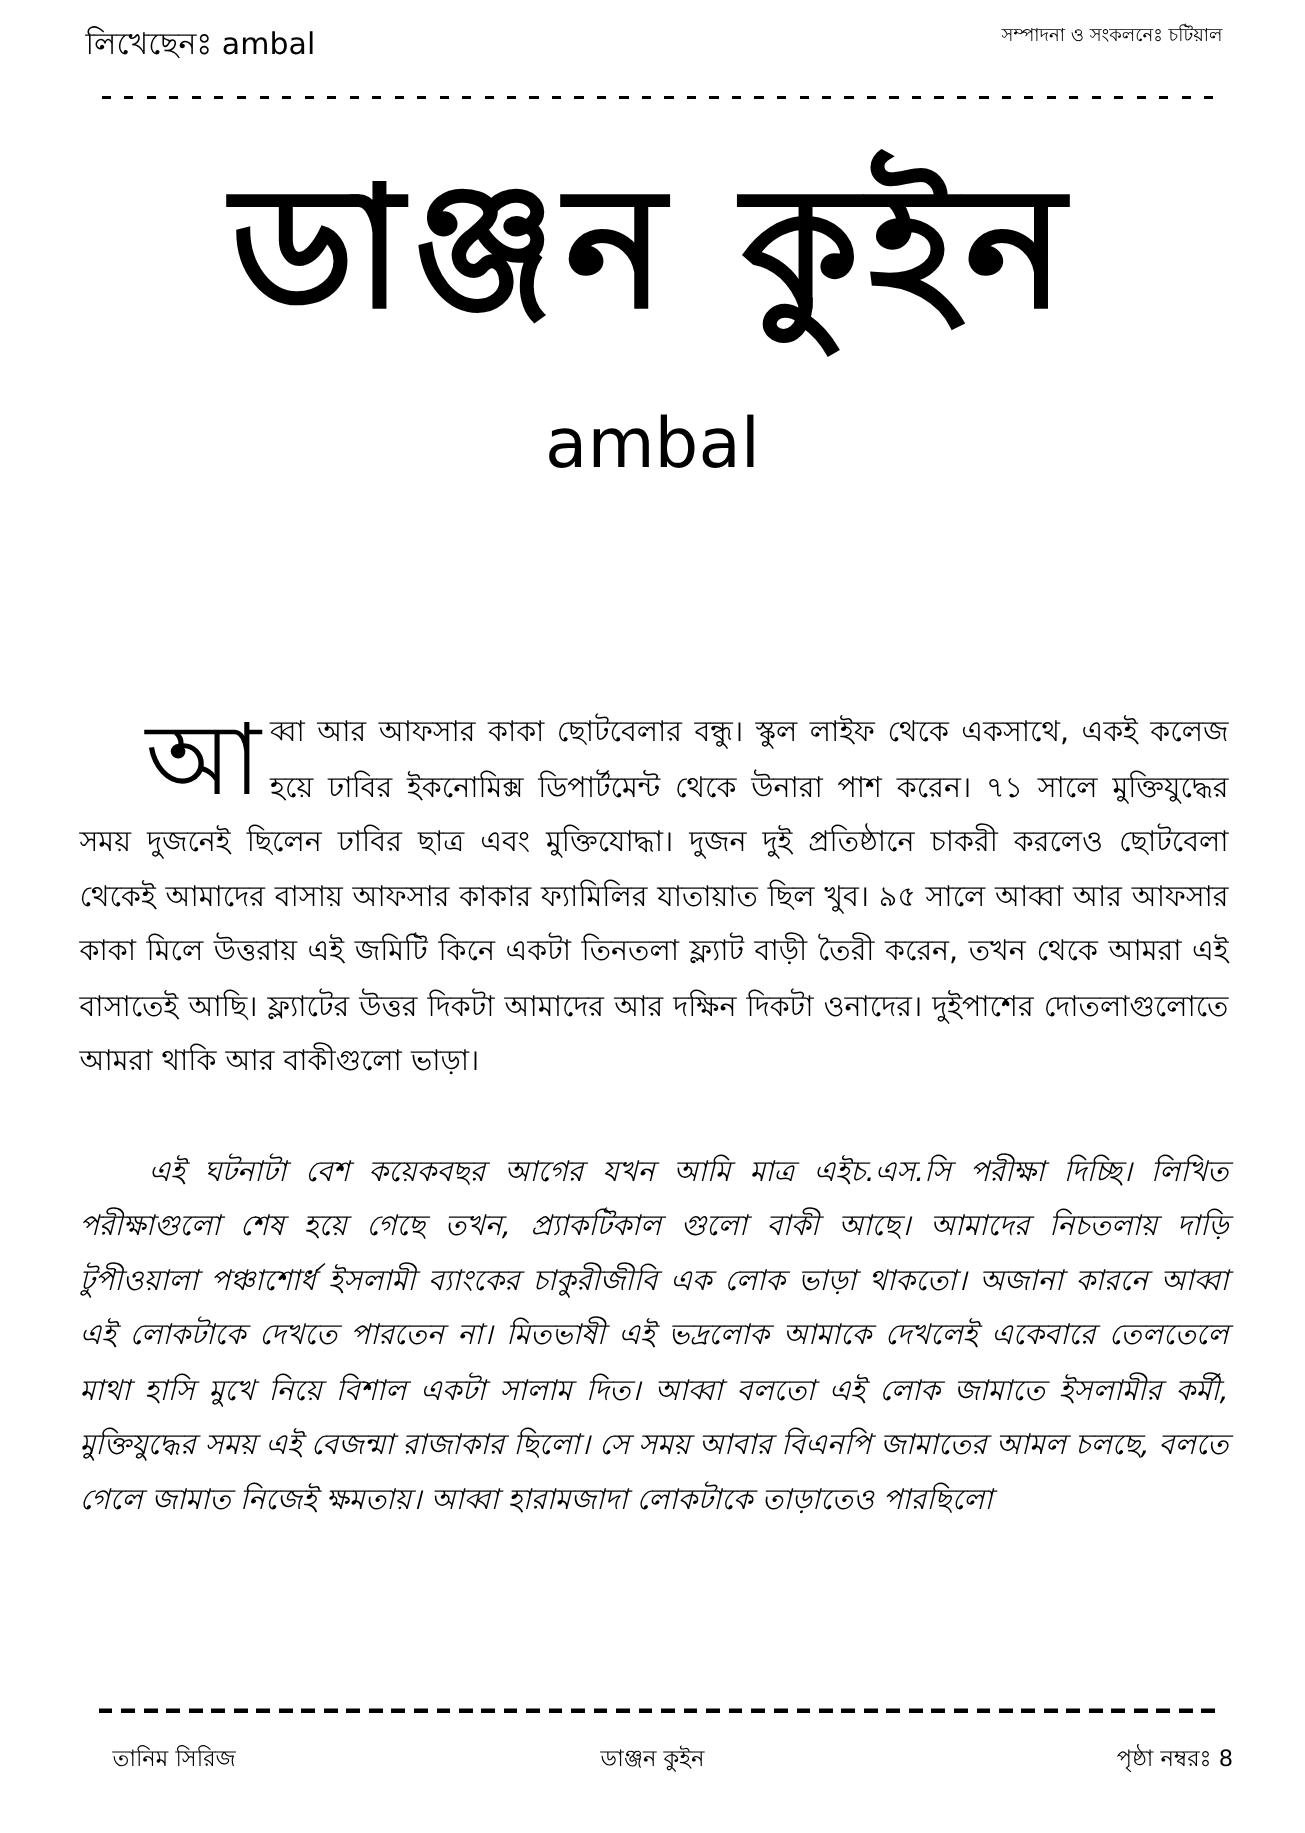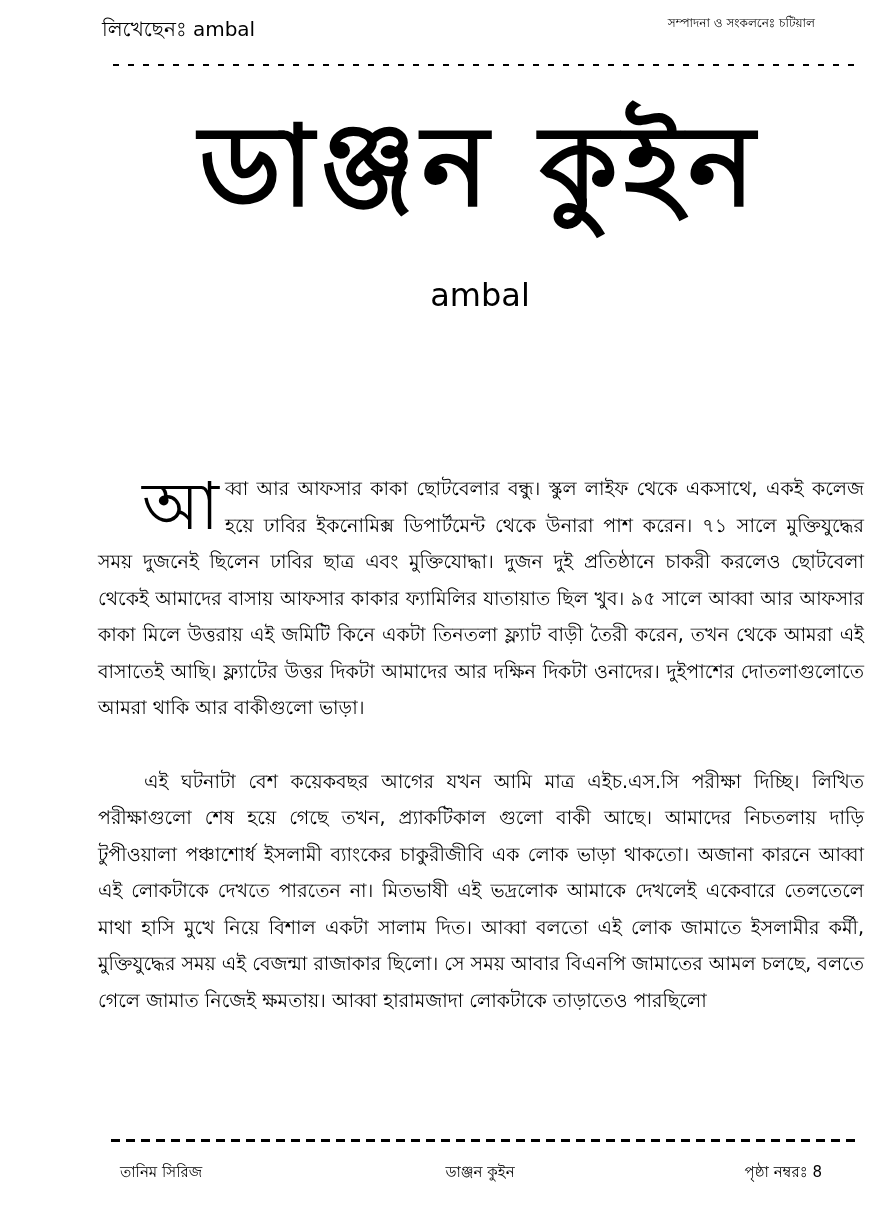--- a/index.html
+++ b/index.html
@@ -1,43 +1,43 @@
 <!DOCTYPE html>
 <html><head>
 <meta charset="utf-8">
 <style>
   html, body { margin:0; padding:0; background:#ffffff; }
   body {
     width:870px; height:1222px; position:relative; overflow:hidden;
     color:#000; font-family:"DejaVu Sans","Liberation Sans",sans-serif;
   }
-  .abs { position:absolute;margin-left:45px; }
+  .abs { position:absolute; }
   .hdr-left { left:57px; top:14px; font-size:20px; }
   .hdr-right { right:55px; top:14px; font-size:12px; }
   .sep-top {
     left:68px; width:742px; top:64px; height:2px;
     background: repeating-linear-gradient(90deg,#000 0 6px,transparent 6px 15px);
   }
   .title {
     left:0; width:870px; top:96px; text-align:center;
     font-size:112px; line-height:140px; letter-spacing:6px; font-weight:bold;
     font-family:"DejaVu Sans",sans-serif;
   }
   .author {
     left:0; width:870px; top:265px; text-align:center;
-    font-size:32px; line-height:60px;
+    font-size:46px; line-height:60px;
     font-family:"DejaVu Sans",sans-serif;
   }
   .body {
     left:53px; width:766px; top:470px;
     font-size:19px; line-height:36.5px; text-align:justify;
     font-family:"DejaVu Sans",sans-serif;
   }
   .para { margin:0; text-align:justify; text-align-last:left; }
-  .para + .para { margin-top:37px; }
+  .para + .para { margin-top:37px;font-style:italic; }
   .indent { text-indent:46px; }
   .dropcap {
     float:left; font-size:66px; line-height:58px; margin:8px 6px 0 44px;
     font-family:"DejaVu Sans",sans-serif;
   }
   .sep-bottom {
     left:66px; width:746px; top:1139px; height:3px;
     background: repeating-linear-gradient(90deg,#000 0 9px,transparent 9px 15px);
   }
   .ftr { top:1160px; font-size:15px; }

